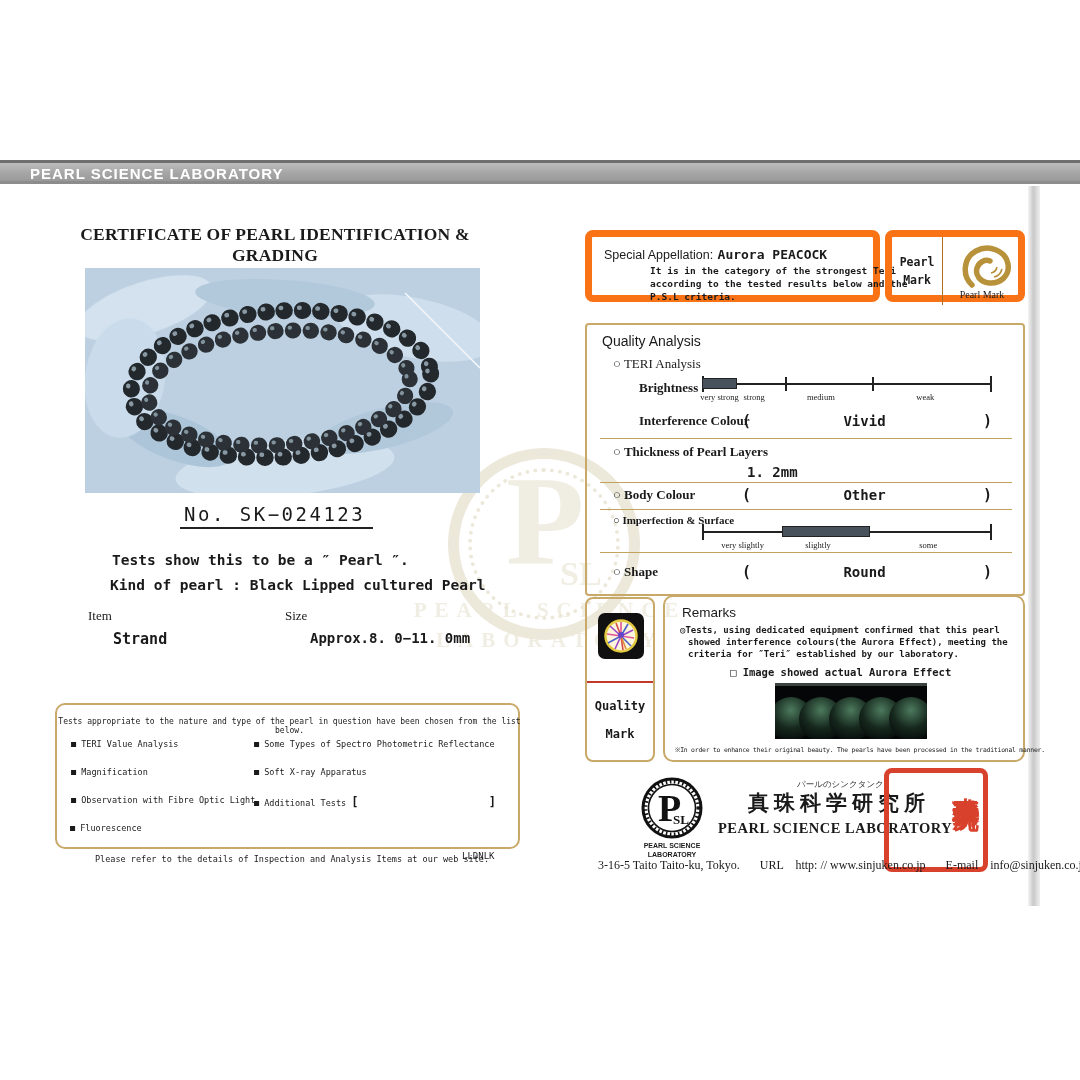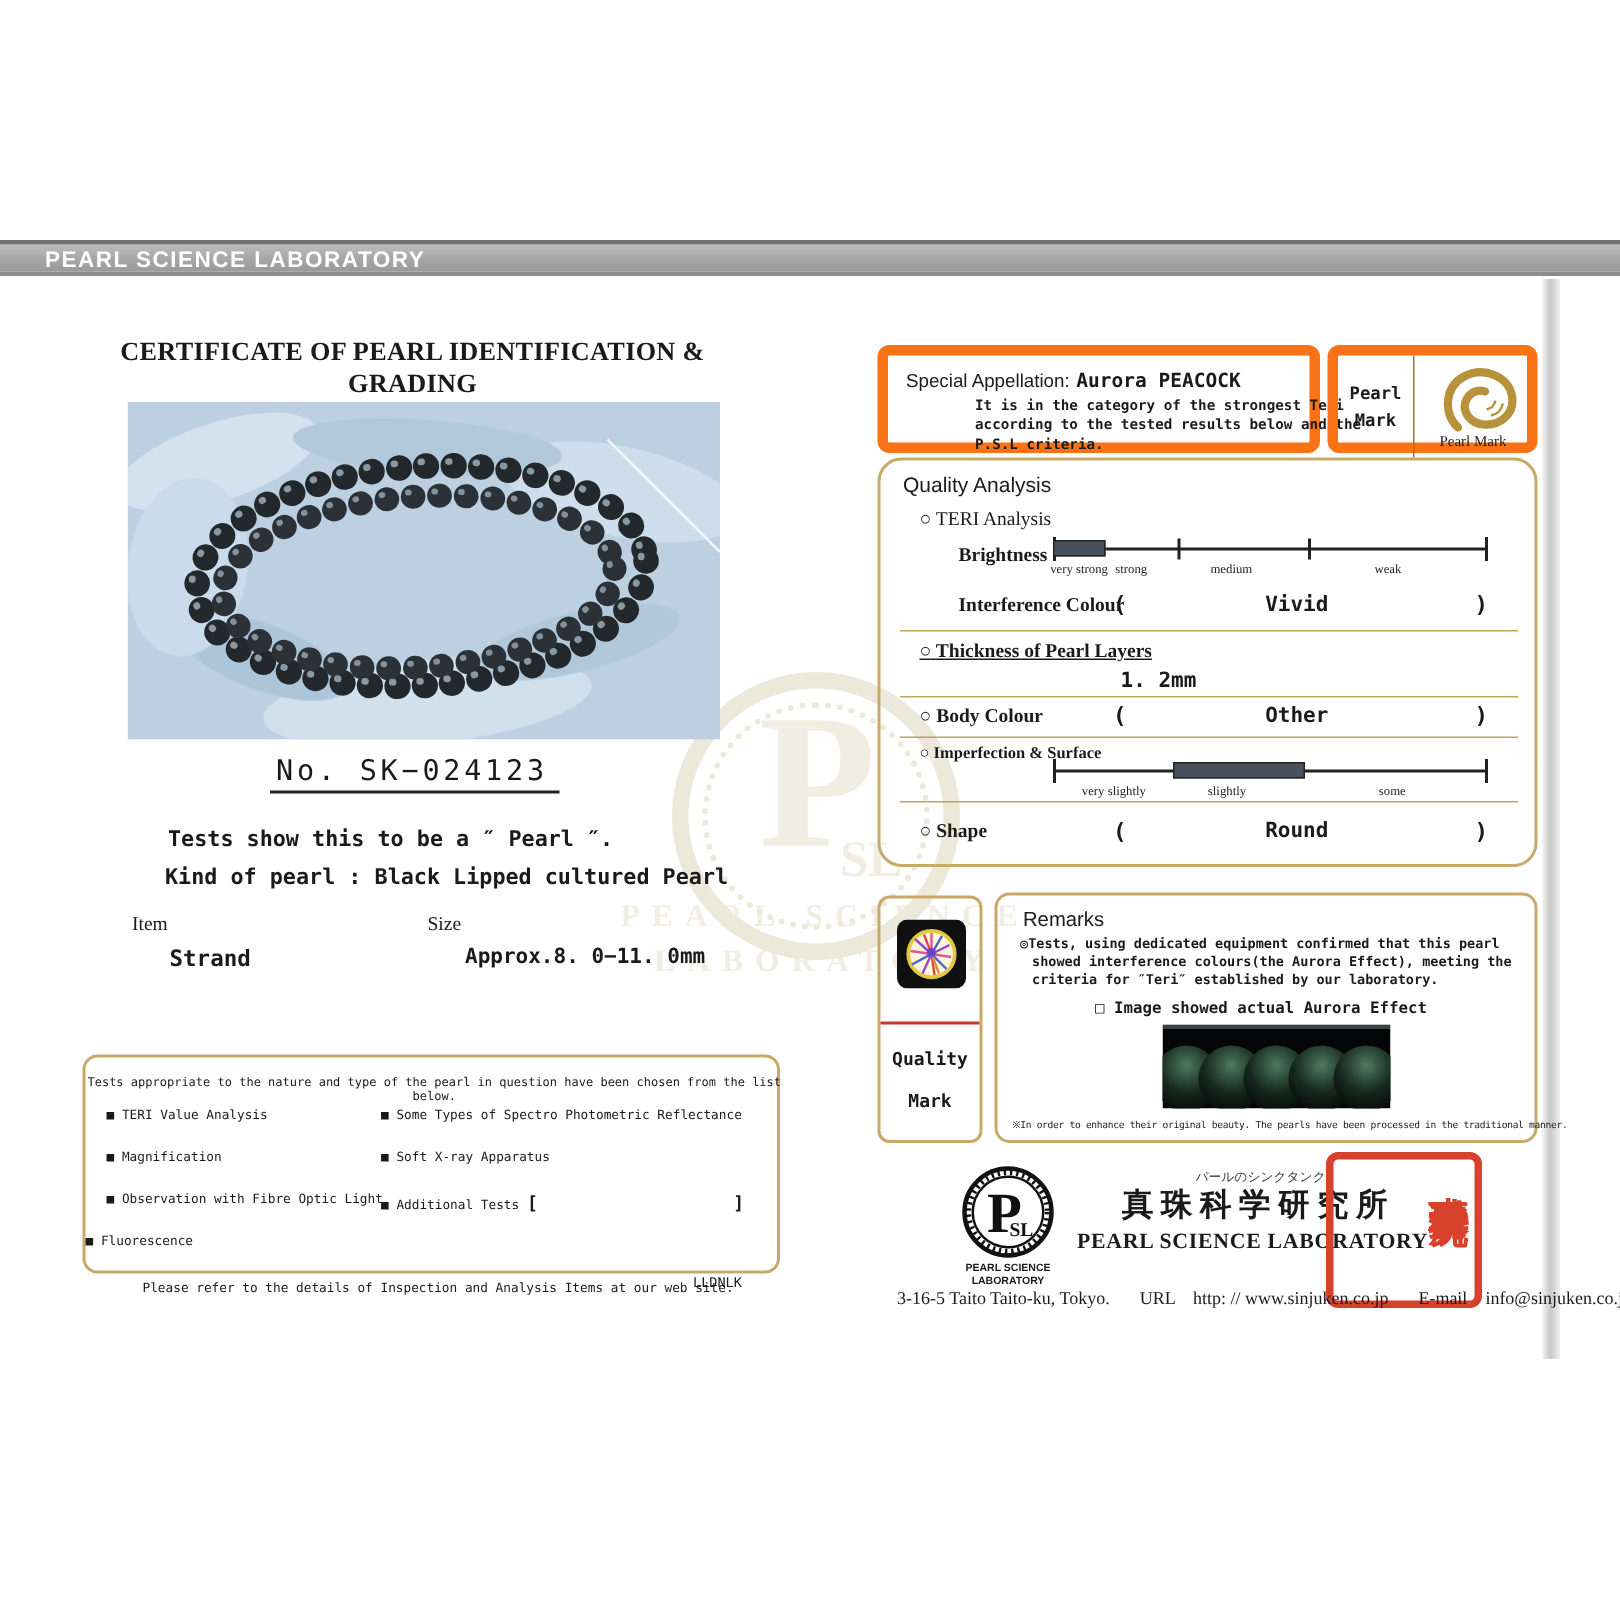--- a/index.html
+++ b/index.html
@@ -118,21 +118,21 @@
       <span>TERI Value Analysis</span>
     </div>
     <div class="abs mono chk-item" style="left:14px;top:62px;">
       <span>■</span>
       <span>Magnification</span>
     </div>
     <div class="abs mono chk-item" style="left:14px;top:90px;">
       <span>■</span>
       <span>Observation with Fibre Optic Light</span>
     </div>
-    <div class="abs mono chk-item" style="left:0;top:118px;">
+    <div class="abs mono chk-item" style="left:13px;top:118px;">
       <span>■</span>
       <span>Fluorescence</span>
     </div>
 
     <div class="abs mono chk-item" style="left:197px;top:34px;">
       <span>■</span>
       <span>Some Types of Spectro Photometric Reflectance</span>
     </div>
     <div class="abs mono chk-item" style="left:197px;top:62px;">
       <span>■</span>
@@ -166,21 +166,21 @@
     <div class="abs" style="left:68px;top:6px;">
       <svg width="52" height="46" viewBox="0 0 52 46">
         <path d="M 12 42 C 2 33 3 15 16 8 C 29 1 46 8 48 21 C 50 33 40 41 29 40 C 20 39 15 32 17 25 C 19 19 25 16 30 18" fill="none" stroke="#b8923a" stroke-width="5.5" stroke-linecap="round"></path>
         <path d="M 31 30 q 5 -1 6 -6" fill="none" stroke="#b8923a" stroke-width="1.6"></path>
         <path d="M 34 34 q 6 -1 8 -8" fill="none" stroke="#b8923a" stroke-width="1.6"></path>
       </svg>
     </div>
     <div class="abs serif" style="left:52px;top:52px;width:76px;text-align:center;font-size:10px;">Pearl Mark</div>
   </div>
 
-  <div class="abs gold-box" style="left:585px;top:305px;width:440px;height:273px;border-radius:16px;">
+  <div class="abs gold-box" style="left:585px;top:323px;width:440px;height:273px;border-radius:4px;">
     <div class="abs sans" style="left:15px;top:8px;font-size:14px;">Quality Analysis</div>
 
     <div class="abs serif" style="left:26px;top:31px;font-size:13px;">
       <span>○</span>
       <span>TERI Analysis</span>
     </div>
 
     <div class="abs qa-row-label" style="left:52px;top:55px;">Brightness</div>
 
     <div class="abs scale" style="left:115px;top:50px;width:290px;">
@@ -196,21 +196,21 @@
       <span class="lab" style="left:77%;">weak</span>
     </div>
 
     <div class="abs qa-row-label" style="left:52px;top:88px;">Interference Colour</div>
     <span class="abs paren" style="left:155px;top:87px;">(</span>
     <div class="abs qa-value" style="left:165px;top:88px;width:225px;text-align:center;">Vivid</div>
     <span class="abs paren" style="left:396px;top:87px;">)</span>
 
     <div class="abs gold-hr" style="left:13px;top:113px;width:412px;"></div>
 
-    <div class="abs serif" style="left:26px;top:119px;font-size:13px;font-weight:bold;text-decoration:underline;">
+    <div class="abs serif" style="left:26px;top:119px;font-size:13px;font-weight:bold;">
       <span style="font-weight:normal;">○</span>
       <span>Thickness of Pearl Layers</span>
     </div>
     <div class="abs qa-value" style="left:160px;top:139px;">1. 2mm</div>
 
     <div class="abs gold-hr" style="left:13px;top:157px;width:412px;"></div>
 
     <div class="abs serif" style="left:26px;top:162px;font-size:13px;font-weight:bold;">
       <span style="font-weight:normal;">○</span>
       <span>Body Colour</span>

